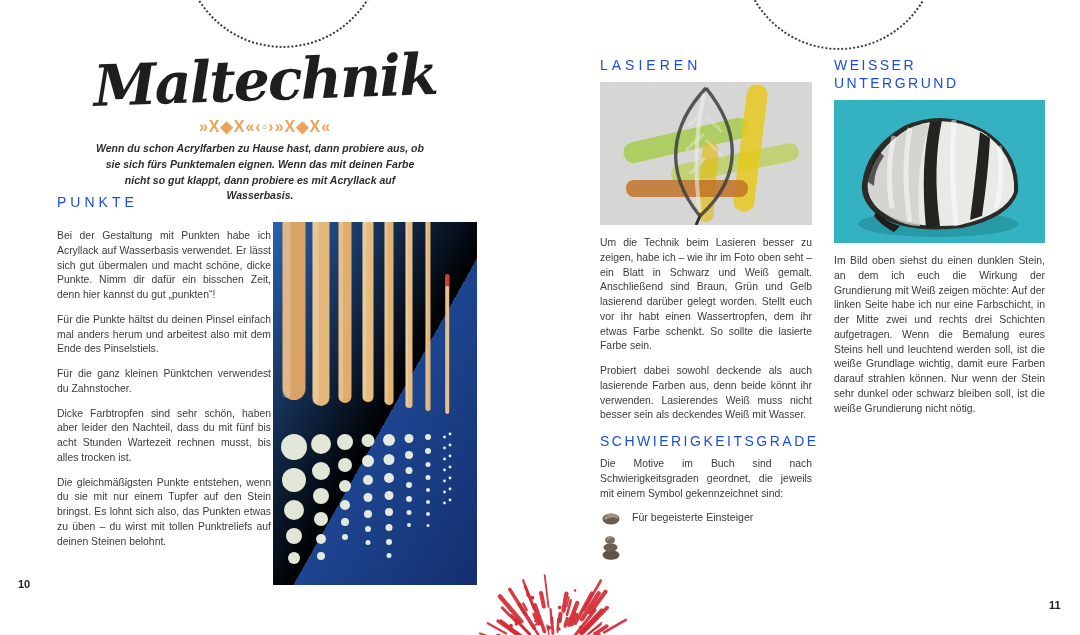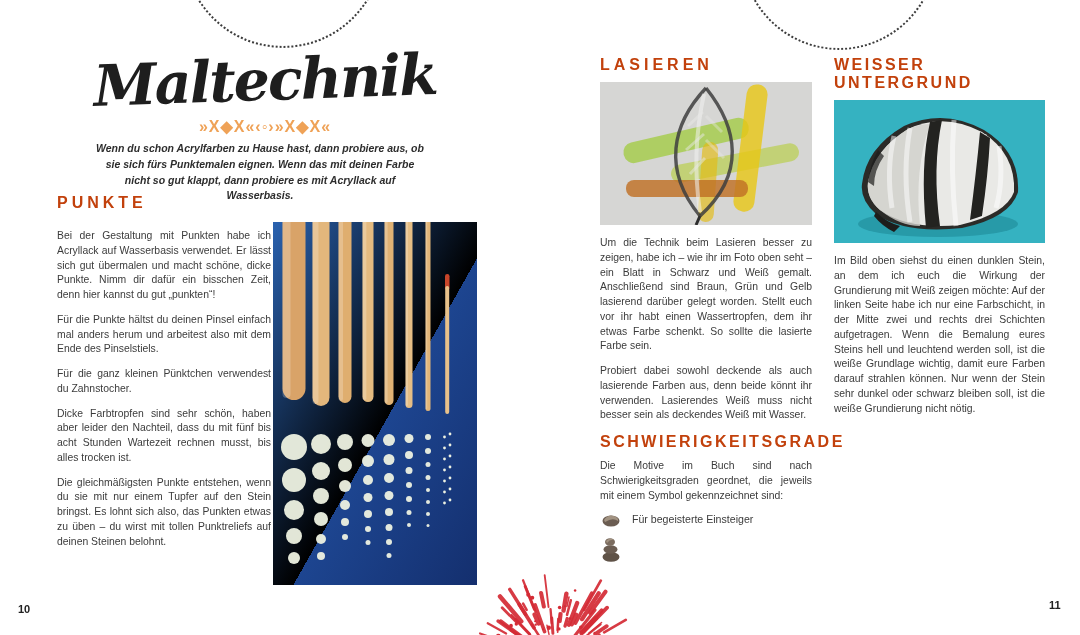--- a/index.html
+++ b/index.html
@@ -20,42 +20,42 @@
   }
   #ornament{
     position:absolute;left:88px;top:117px;width:354px;text-align:center;
     color:#efa257;font-weight:bold;font-size:16px;letter-spacing:1px;
   }
   #intro{
     position:absolute;left:95px;top:141px;width:330px;text-align:center;
     font-size:10.5px;font-weight:bold;font-style:italic;color:#2d2d2d;line-height:1.5;
   }
   .orange-heading{
-    color:#c2410c;font-weight:bold;font-size:16px;letter-spacing:4px;
+    color:#1d4ed8;font-weight:normal;font-size:14px;letter-spacing:4px;
   }
   #punkte-heading{position:absolute;left:57px;top:194px;}
   #punkte-text{position:absolute;left:57px;top:221px;width:214px;}
   .bodycopy p{
     margin:8px 0 10px 0;font-size:10.4px;line-height:1.42;text-align:justify;color:#3b3b3b;
   }
   #brushes-photo{position:absolute;left:273px;top:222px;width:204px;height:363px;overflow:hidden;}
   #brushes-photo svg{display:block;}
 
   
   #col-lasieren{position:absolute;left:600px;top:56px;width:212px;}
   #col-weiss{position:absolute;left:834px;top:56px;width:211px;}
   .col-photo{width:100%;height:143px;margin:8px 0 11px 0;overflow:hidden;}
   .col-photo svg{display:block;}
   #schwierigkeitsgrade-heading{display:block;margin:6px 0 8px 0;letter-spacing:2.5px;}
   .level-row{display:flex;align-items:flex-start;margin:0 0 9px 0;}
   .level-row .stone-ico{width:22px;flex:0 0 22px;margin-right:10px;display:flex;justify-content:center;}
   .level-label{font-size:10.6px;color:#3b3b3b;}
 
   .page-num{position:absolute;font-size:11px;color:#222;font-weight:bold;}
-  #pn10{left:18px;top:603px;}
+  #pn10{left:18px;top:578px;}
   #pn11{left:1049px;top:599px;}
 
   #red-splatter{position:absolute;left:425px;top:553px;width:260px;height:82px;overflow:hidden;}
 </style>
 </head>
 <body>
 
 <div id="spread">
 
   <div class="dotted-arc" id="arc-left"></div>

